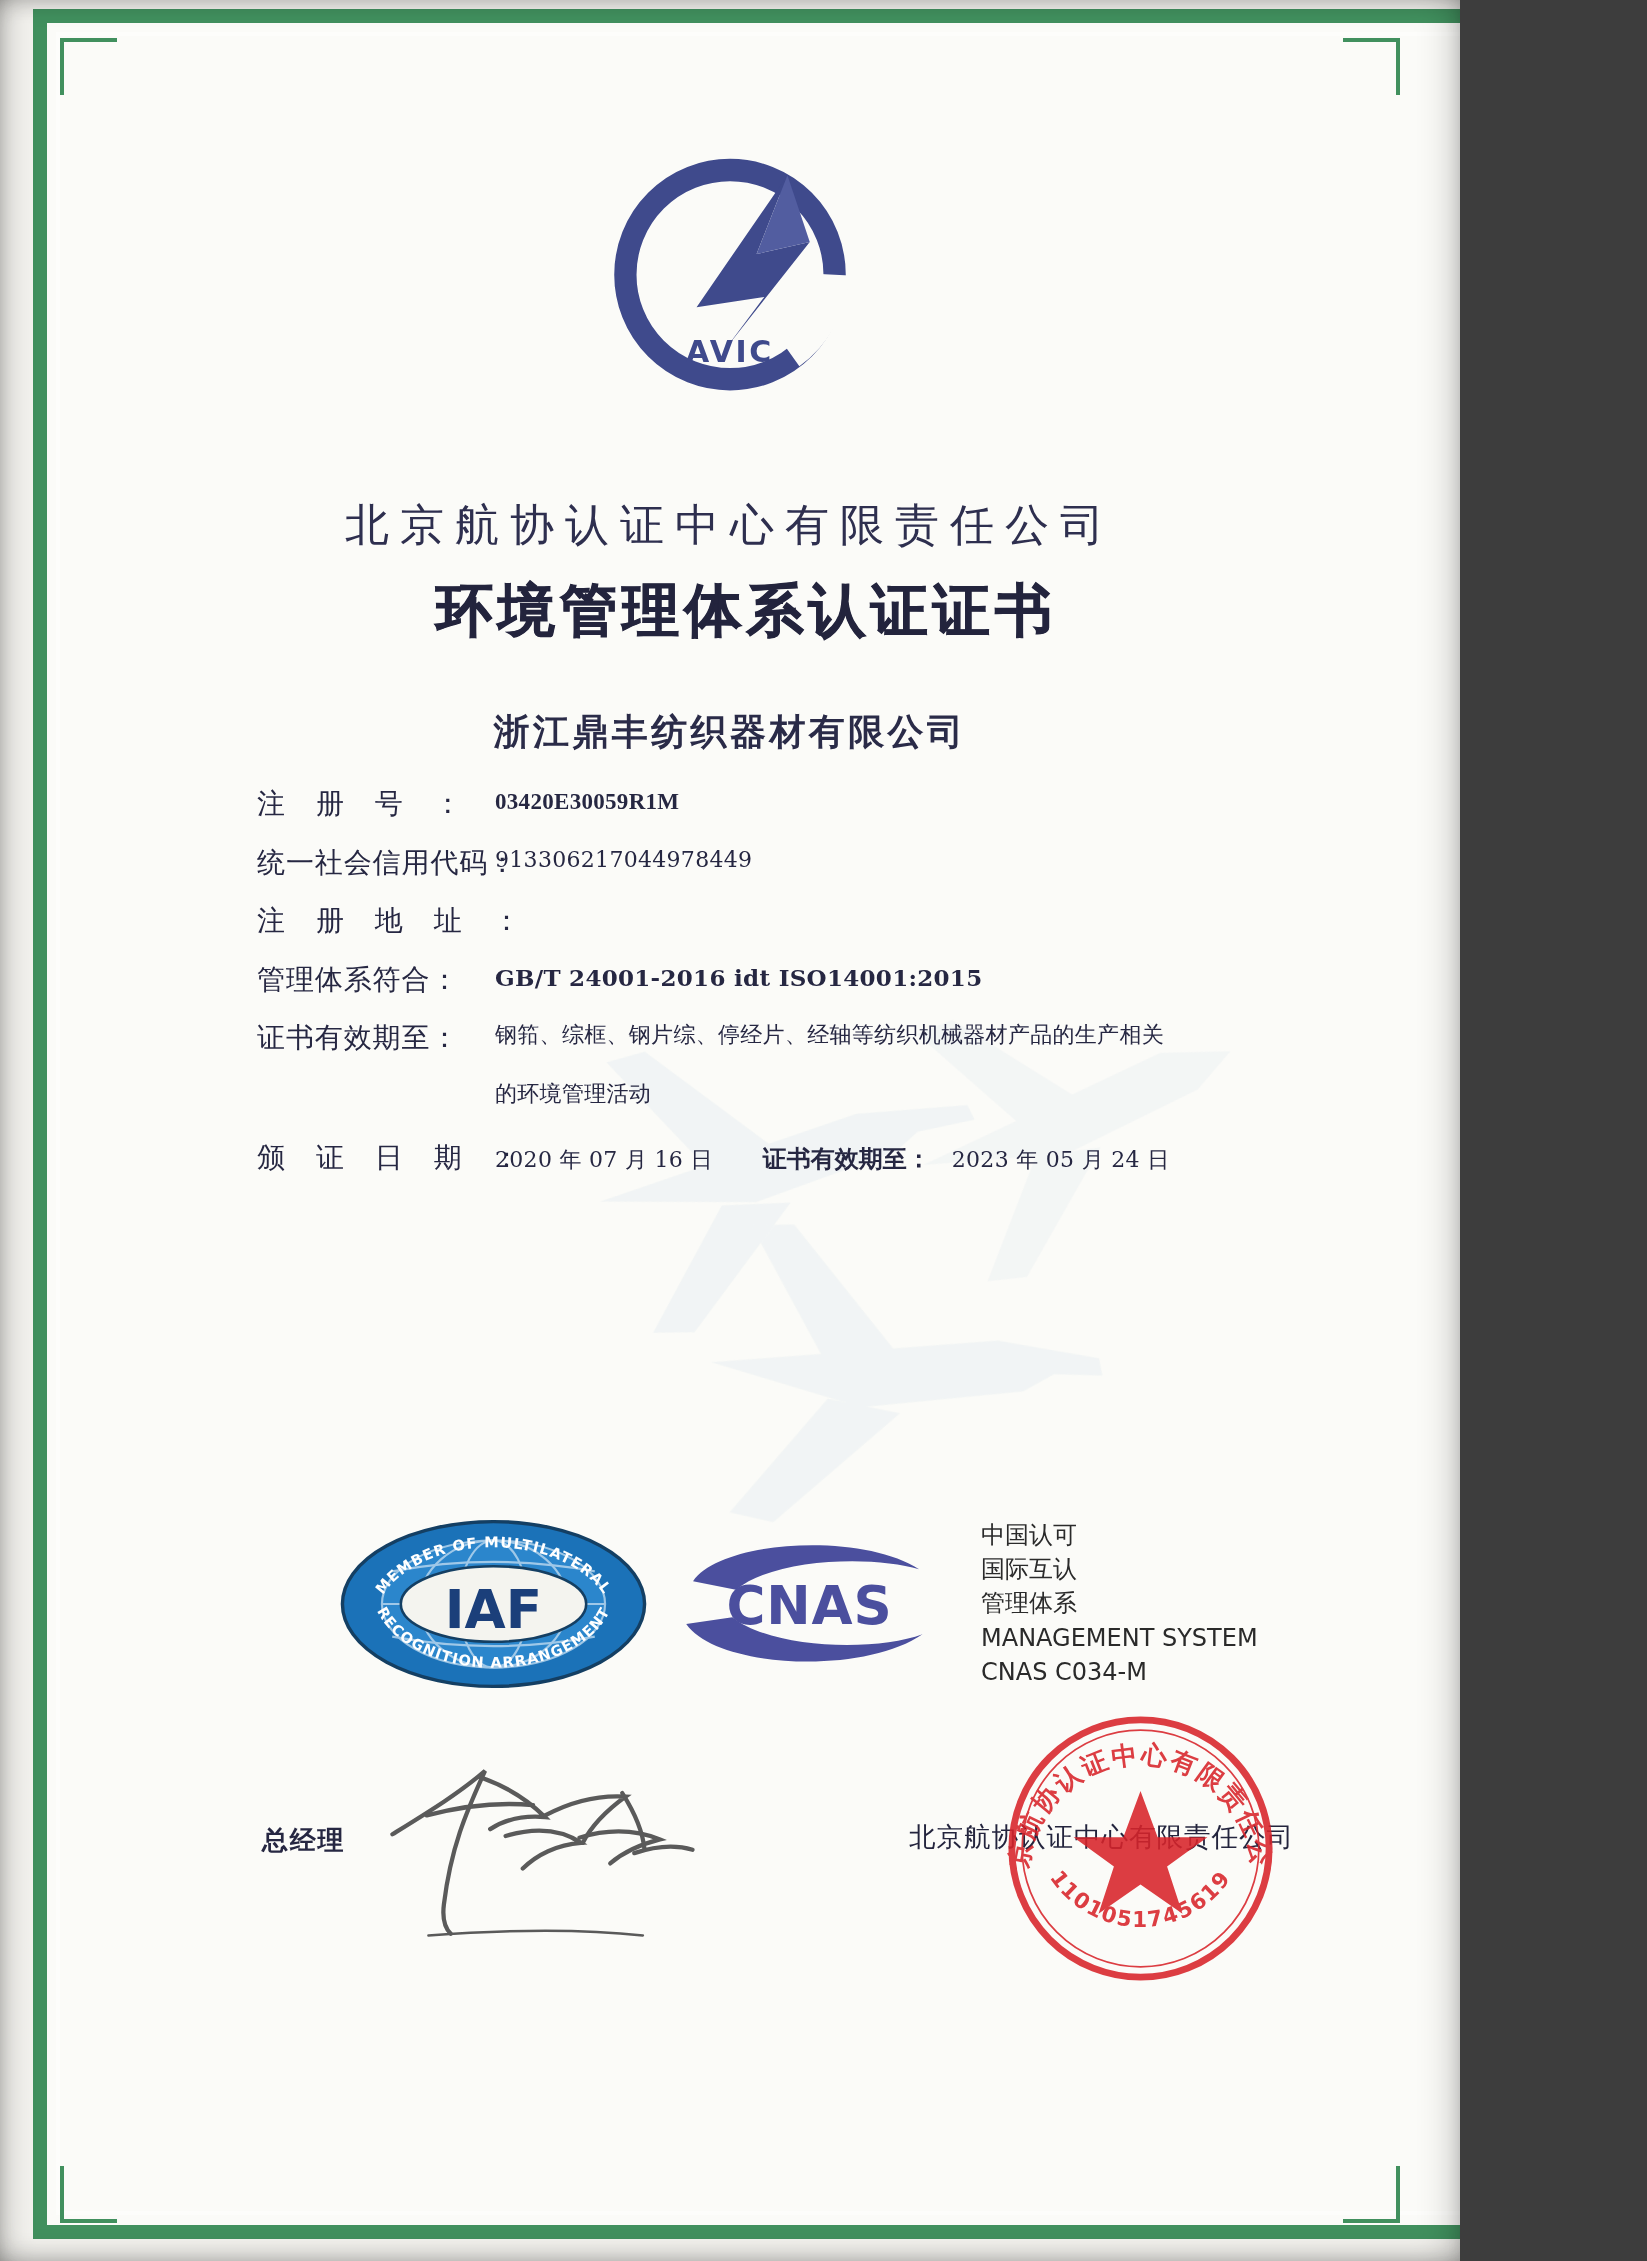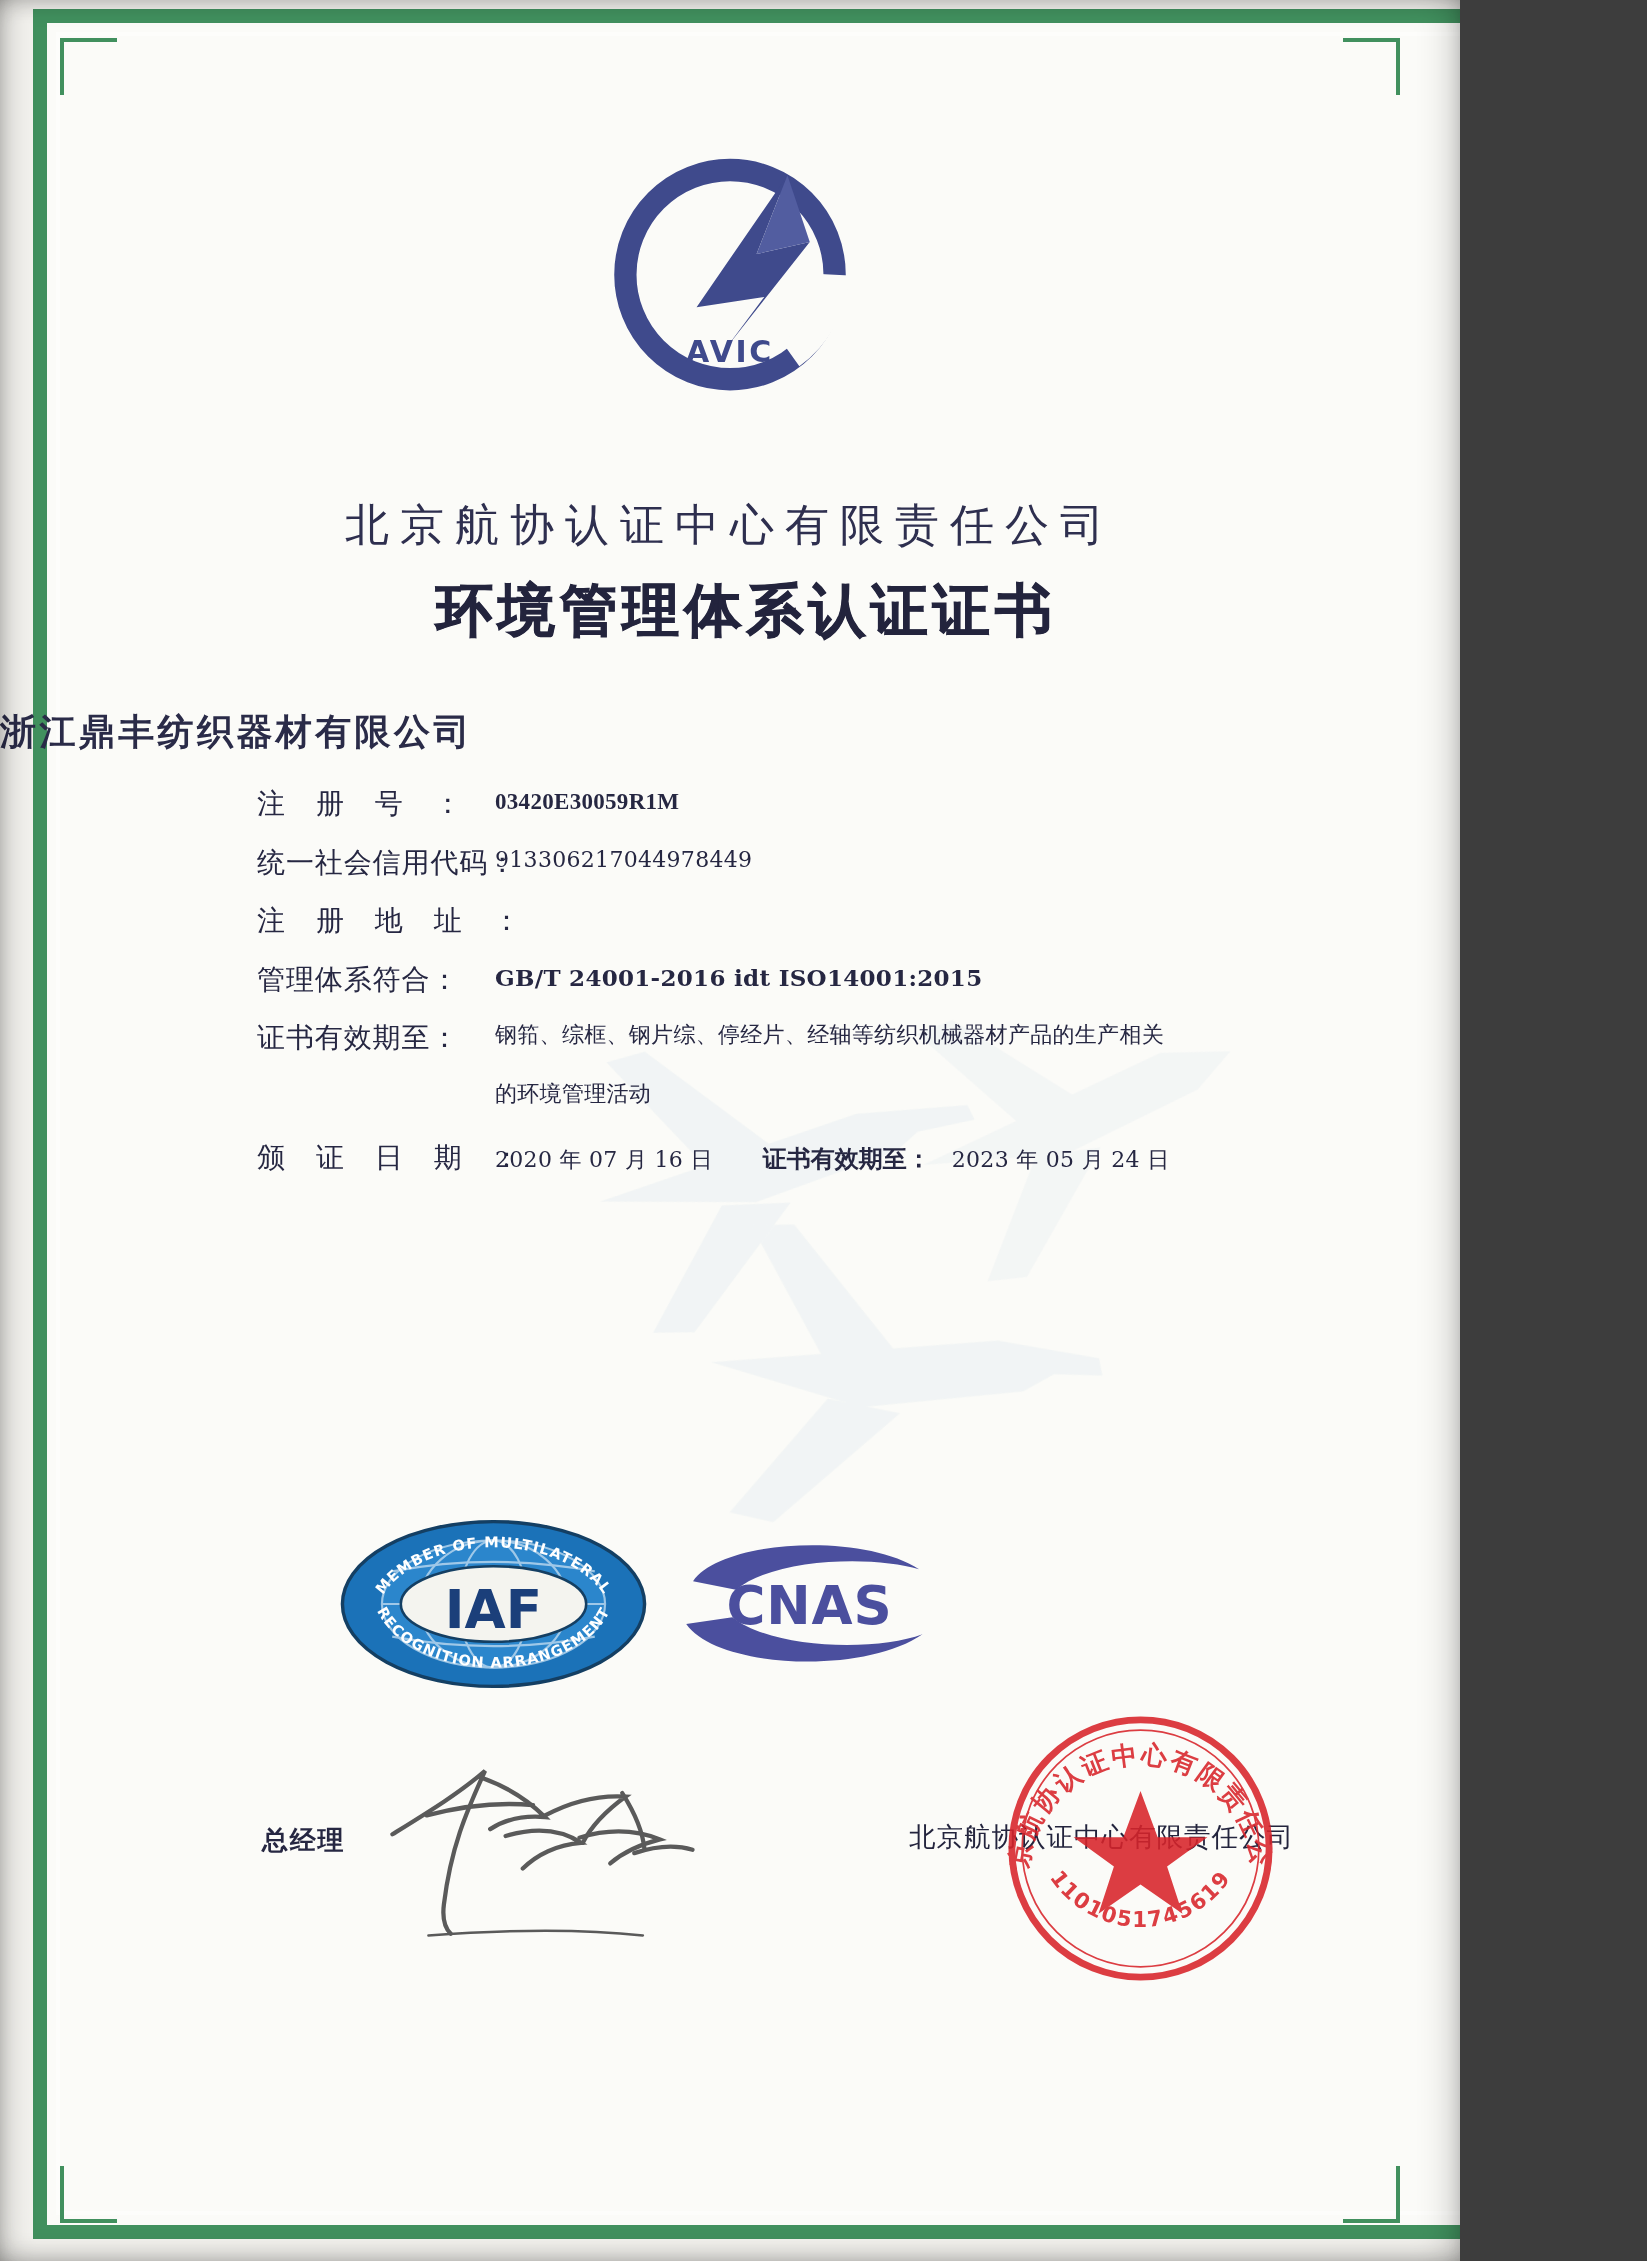--- a/index.html
+++ b/index.html
@@ -114,20 +114,21 @@
     letter-spacing: 5.1px;
     color: #23243d;
     -webkit-text-stroke: 0.9px #23243d;
     white-space: nowrap;
     padding-left: 33px;
   }
   .company {
     position: absolute;
     top: 708px;
     left: 0; right: 0;
+    text-align: center;
     font-family: "DejaVu Serif", serif;
     font-size: 36px;
     letter-spacing: 3.4px;
     color: #2a2b48;
     font-weight: 600;
     white-space: nowrap;
   }
 
   
   .fields {
@@ -356,20 +357,27 @@
           <textPath href="#iafBot" startOffset="50%" text-anchor="middle">RECOGNITION ARRANGEMENT</textPath>
         </text>
       </svg>
 
       <svg class="cnas" viewBox="0 0 320 160">
         <path d="M24 54 C56 6 220 -4 288 40 C236 24 120 26 74 64 Z" fill="#4b4f9e"></path>
         <path d="M16 104 C52 156 222 164 292 116 C238 136 118 134 70 96 Z" fill="#4b4f9e"></path>
         <text x="160" y="104" text-anchor="middle" font-family="DejaVu Sans, sans-serif" font-size="62" font-weight="700" letter-spacing="1" fill="#4b4f9e">CNAS</text>
       </svg>
 
+      <div class="accred-text">
+        <div>中国认可</div>
+        <div>国际互认</div>
+        <div>管理体系</div>
+        <div>MANAGEMENT SYSTEM</div>
+        <div>CNAS C034-M</div>
+      </div>
     </div>
 
     <div class="sig-label">总经理</div>
 
     <svg class="signature" viewBox="0 0 400 240">
       <g fill="none" stroke="#5a5a5a" stroke-width="5" stroke-linecap="round">
         <path d="M18 118 C60 92 96 70 126 44 C104 92 86 134 78 200 C76 216 80 228 86 234"></path>
         <path d="M58 96 C96 86 140 80 182 84"></path>
         <path d="M122 52 C150 62 176 78 196 98 C172 96 150 100 132 112"></path>
         <path d="M150 120 C184 110 214 112 238 128 C210 130 186 142 170 158"></path>

